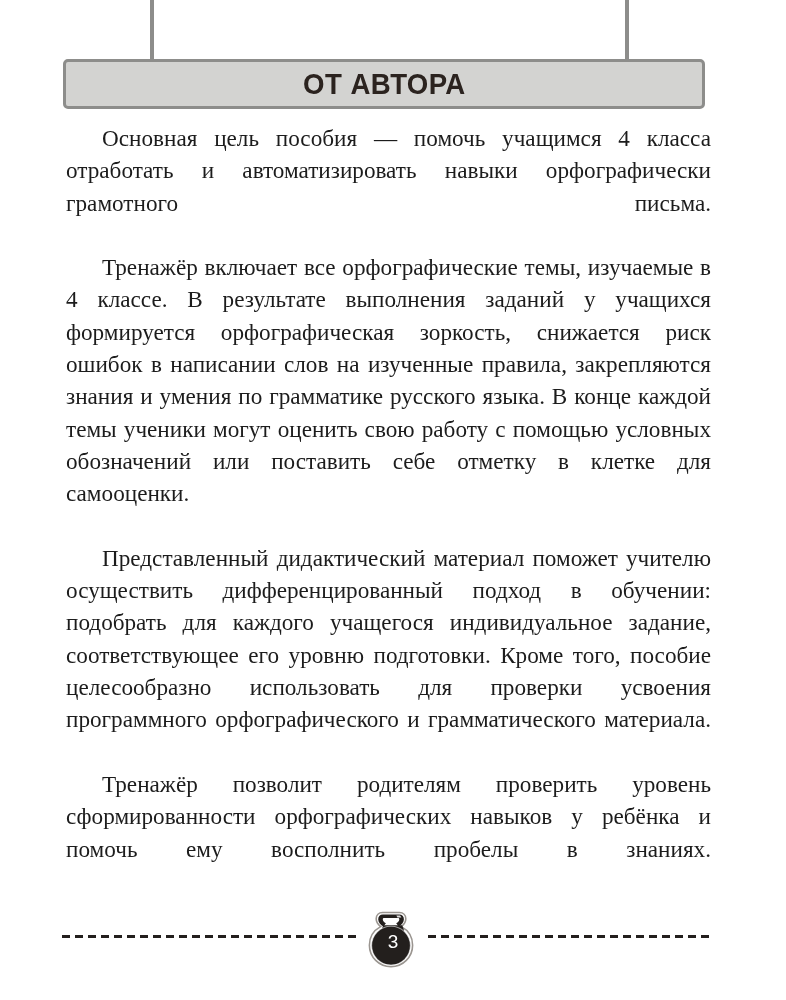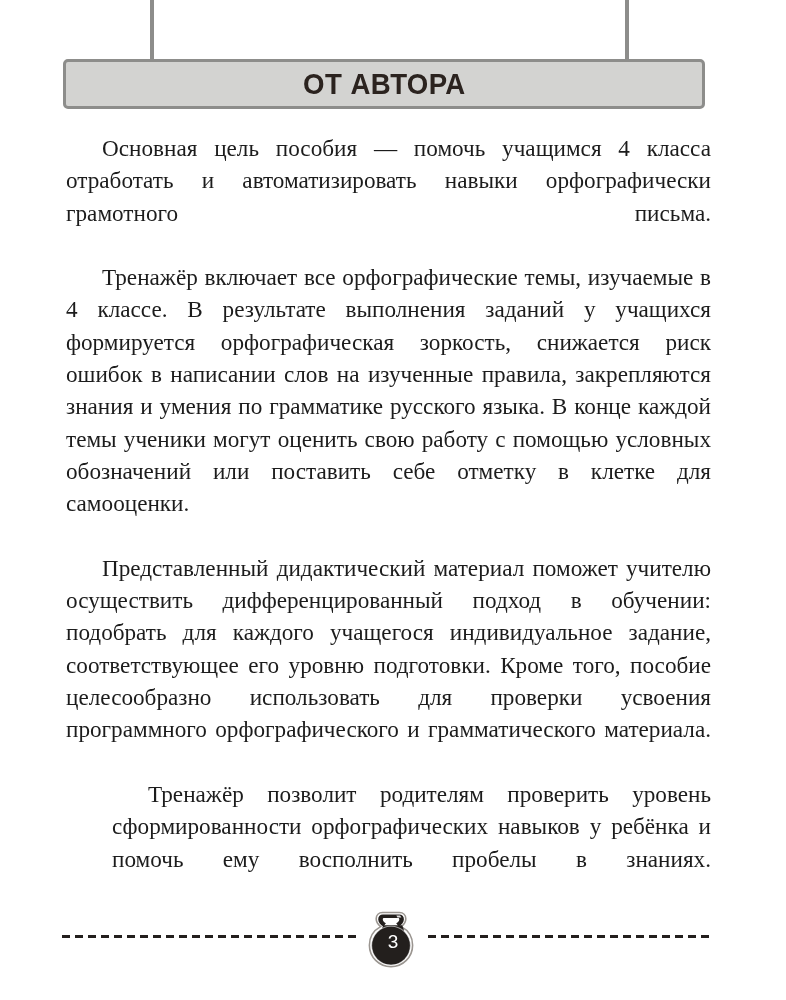--- a/index.html
+++ b/index.html
@@ -49,34 +49,34 @@
     letter-spacing: 0.5px;
     color: #2b231f;
     transform: scaleX(0.92);
     white-space: nowrap;
   }
 
   
   .content {
     position: absolute;
     left: 66px;
-    top: 132px;
+    top: 122px;
     width: 645px;
   }
   .content p {
     margin: 0;
     font-size: 23.2px;
     line-height: 32.3px;
     text-align: justify;
     text-indent: 36px;
     hyphens: auto;
     -webkit-hyphens: auto;
     word-spacing: 0.3px;
   }
-  .content p:last-child { text-align: justify; margin-left: 46px; }
+  .content p:last-child { text-align: justify; }
 
   
   .content p::after {
     content: "";
     display: inline-block;
     width: 100%;
   }
 
   
   .footer {

